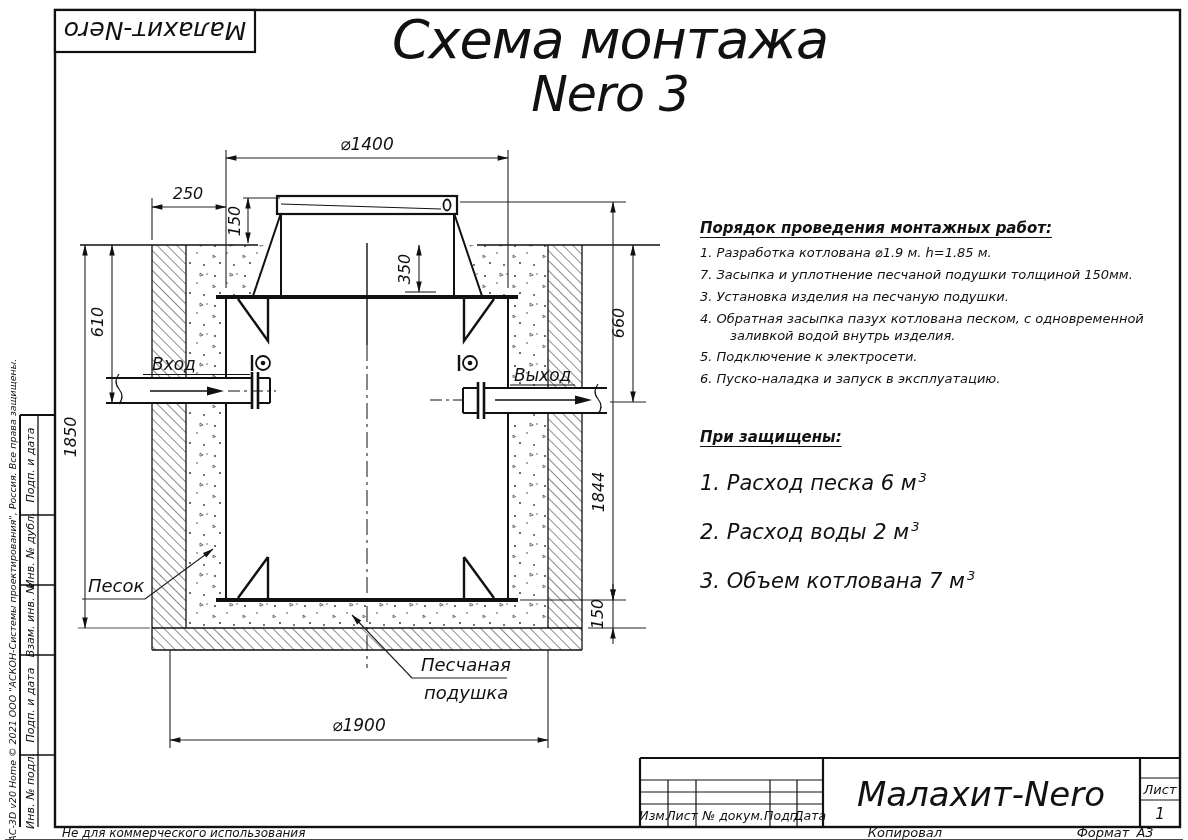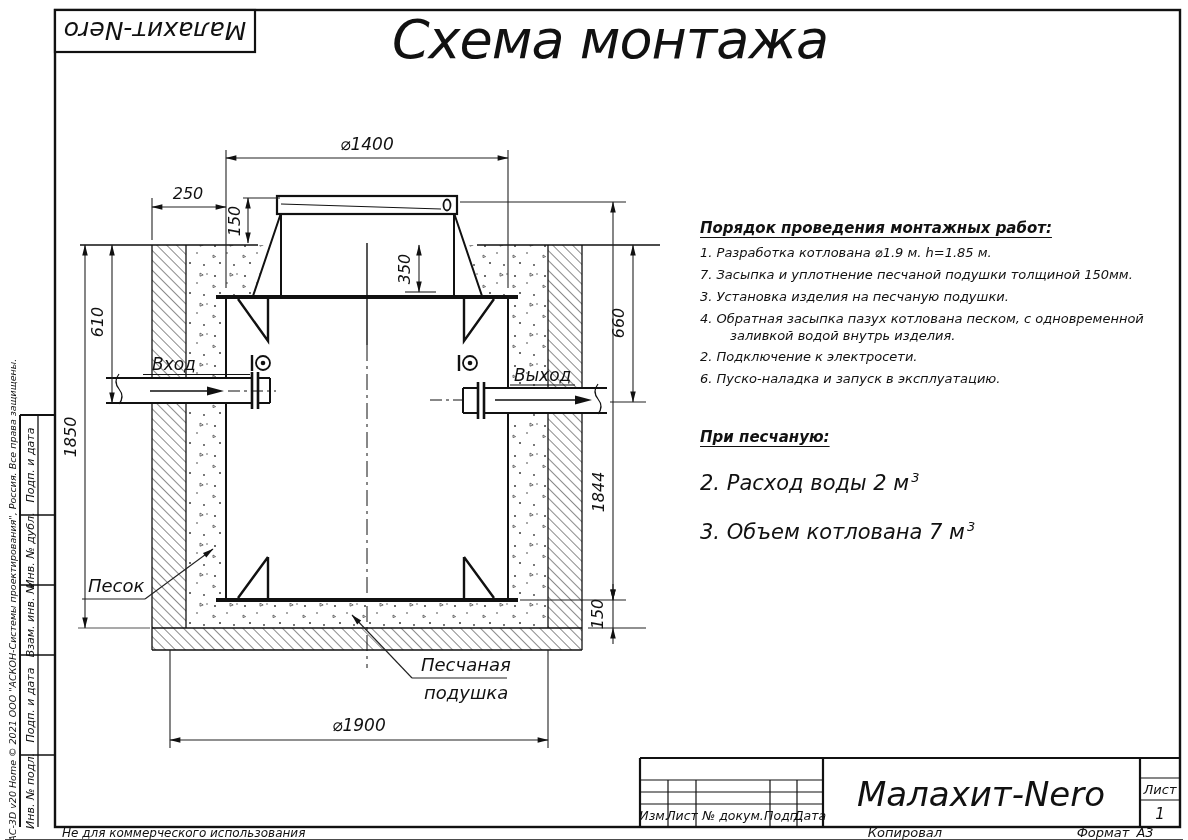--- a/index.html
+++ b/index.html
@@ -255,31 +255,33 @@
       <text transform="rotate(-90 30 620)" x="30" y="624">Взам. инв. №</text>
       <text transform="rotate(-90 30 705)" x="30" y="709">Подп. и дата</text>
       <text transform="rotate(-90 30 791)" x="30" y="795">Инв. № подл.</text>
     </g>
     <text transform="rotate(-90 12 615)" x="12" y="619" text-anchor="middle" font-size="9.5" font-style="italic" fill="#111" stroke="none">КОМПАС-3D v20 Home © 2021 ООО "АСКОН-Системы проектирования", Россия. Все права защищены.</text>
   </g>
 </svg>
 
 <div class="abs title">
   <div class="l1">Схема монтажа</div>
+  <div class="l2">Nero 3</div>
 </div>
 
 <div class="abs panel">
   <h3>Порядок проведения монтажных работ:</h3>
   <div class="steps">
     <div class="li">1. Разработка котлована ⌀1.9 м. h=1.85 м.</div>
     <div class="li">7. Засыпка и уплотнение песчаной подушки толщиной 150мм.</div>
     <div class="li">3. Установка изделия на песчаную подушки.</div>
     <div class="li">4. Обратная засыпка пазух котлована песком, с одновременной заливкой водой внутрь изделия.</div>
-    <div class="li">2. Подключение к электросети.</div>
+    <div class="li">5. Подключение к электросети.</div>
     <div class="li">6. Пуско-наладка и запуск в эксплуатацию.</div>
   </div>
 
-  <h3 class="montage-h">При песчаную:</h3>
+  <h3 class="montage-h">При защищены:</h3>
   <div class="mitems">
+    <div class="li"><span>1. Расход песка 6 м</span><sup>3</sup></div>
     <div class="li"><span>2. Расход воды 2 м</span><sup>3</sup></div>
     <div class="li"><span>3. Объем котлована 7 м</span><sup>3</sup></div>
   </div>
 </div>
 
 </body></html>

